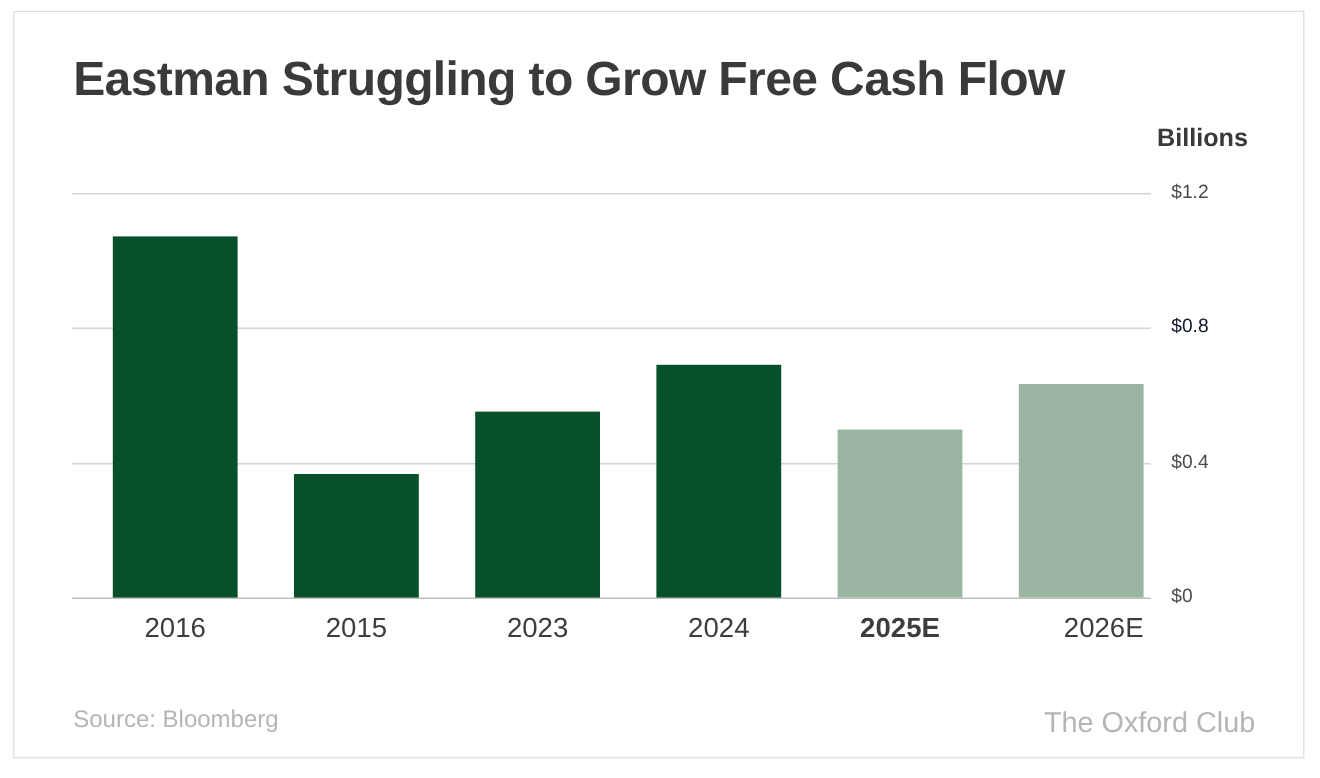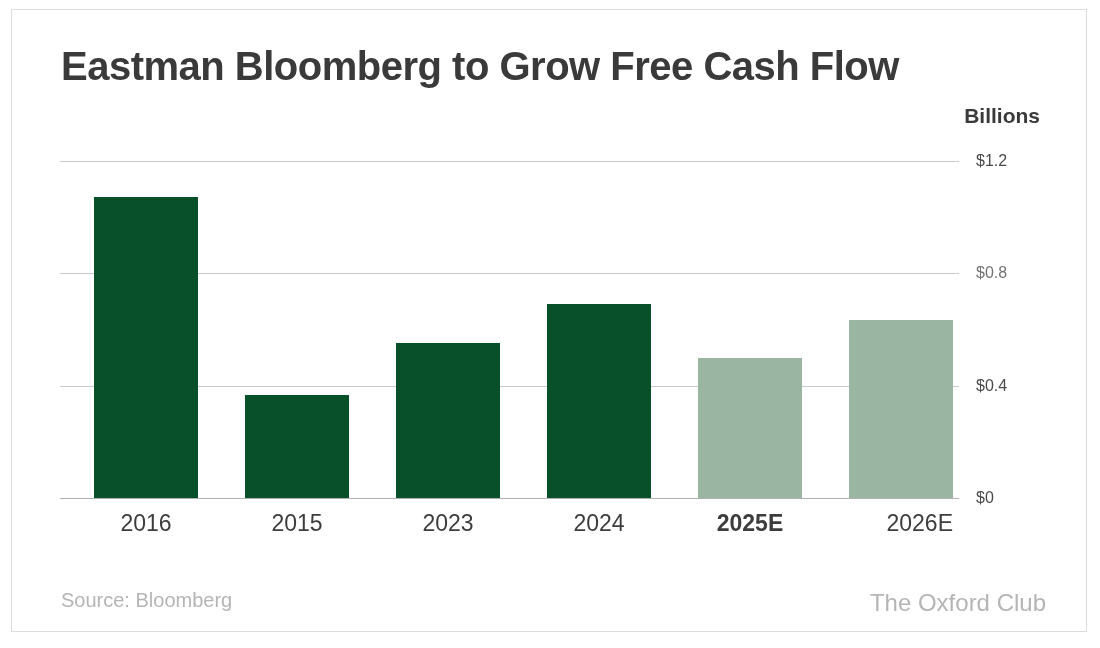--- a/index.html
+++ b/index.html
@@ -109,32 +109,32 @@
     font-size: 24px;
     color: #b5b5b5;
     white-space: nowrap;
   }
 </style>
 </head>
 <body>
 
 <div id="chart-card">
 
-  <div id="chart-title">Eastman Bloomberg to Grow Free Cash Flow</div>
+  <div id="chart-title">Eastman Struggling to Grow Free Cash Flow</div>
 
   <div id="units-label">Billions</div>
 
   <div id="plot-area">
 
   <div class="gridline axis-baseline" style="top: 348px; background: rgb(176, 176, 176);"></div>
       <div class="ytick-label" style="top: 348px; color: rgb(74, 74, 74);">$0</div>
       <div class="gridline" style="top: 235.6px; background: rgb(201, 201, 201);"></div>
       <div class="ytick-label" style="top: 235.6px; color: rgb(74, 74, 74);">$0.4</div>
       <div class="gridline" style="top: 123.2px; background: rgb(201, 201, 201);"></div>
-      <div class="ytick-label" style="top: 123.2px; color: #737373;">$0.8</div>
+      <div class="ytick-label" style="top: 123.2px; color: #0f172a;">$0.8</div>
       <div class="gridline" style="top: 10.8px; background: rgb(201, 201, 201);"></div>
       <div class="ytick-label" style="top: 10.8px; color: rgb(74, 74, 74);">$1.2</div>
       <div class="bar" style="left: 34px; width: 104px; top: 47.33px; height: 300.67px; background: rgb(8, 80, 42);"></div>
       <div class="xtick-label" style="left: 34px; width: 104px;">2016</div>
       <div class="bar" style="left: 185px; width: 104px; top: 245.435px; height: 102.565px; background: rgb(8, 80, 42);"></div>
       <div class="xtick-label" style="left: 185px; width: 104px;">2015</div>
       <div class="bar" style="left: 336px; width: 104px; top: 193.45px; height: 154.55px; background: rgb(8, 80, 42);"></div>
       <div class="xtick-label" style="left: 336px; width: 104px;">2023</div>
       <div class="bar" style="left: 487px; width: 104px; top: 154.11px; height: 193.89px; background: rgb(8, 80, 42);"></div>
       <div class="xtick-label" style="left: 487px; width: 104px;">2024</div>

